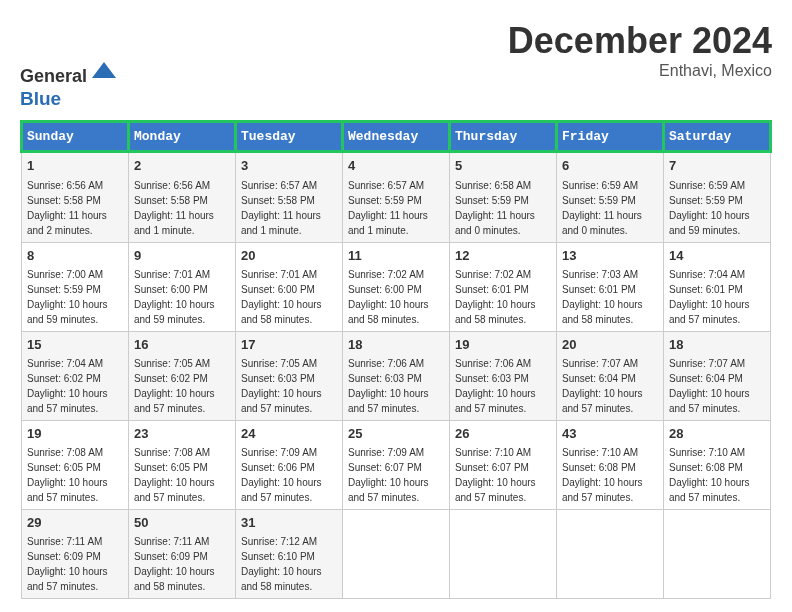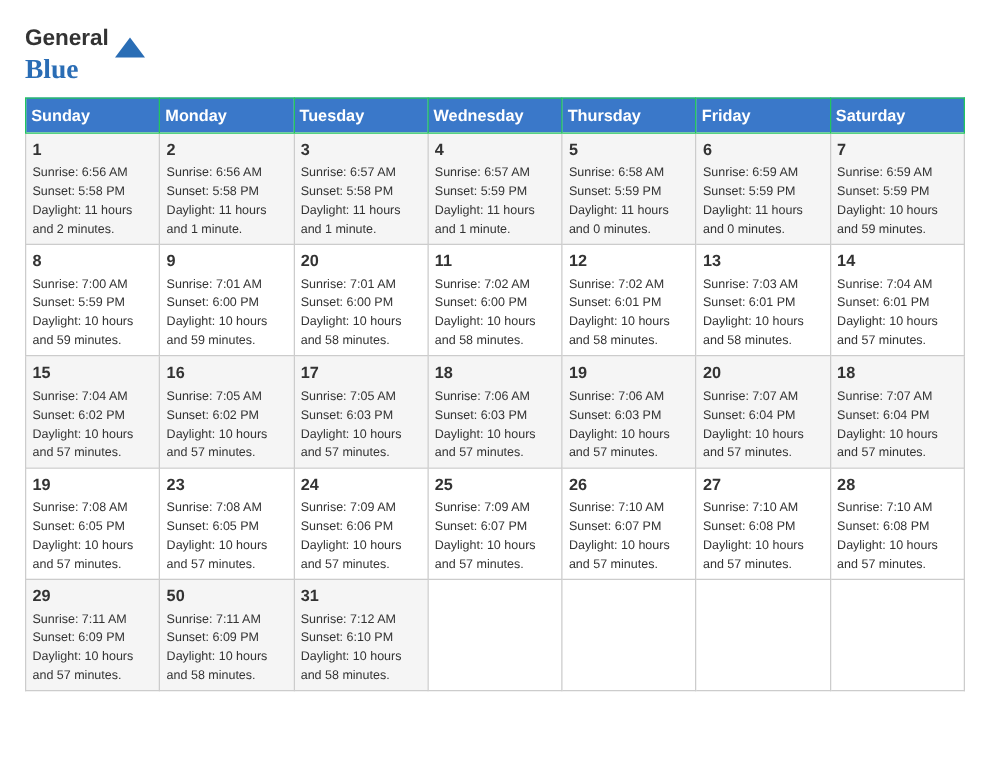--- a/index.html
+++ b/index.html
@@ -11,21 +11,21 @@
       padding: 20px;
     }
     .header {
       display: flex;
       justify-content: space-between;
       align-items: flex-start;
       margin-bottom: 10px;
     }
     .logo {
       display: flex;
-      align-items: center;
+      margin-top: 46px;
     }
     .logo-text {
       display: flex;
       flex-direction: column;
       line-height: 1.1;
     }
     .title-block {
       text-align: right;
     }
     .month-title {
@@ -42,21 +42,22 @@
       border-collapse: collapse;
       font-size: 11px;
     }
     .calendar thead tr th {
       background: #3a78c9;
       color: #fff;
       padding: 6px 4px;
       text-align: left;
       font-size: 13px;
       font-weight: bold;
-      border: 1px solid #22c55e;
+      border: 3px solid #22c55e;
+      font-family: Liberation Mono, monospace;
     }
     .calendar tbody tr td {
       border: 1px solid #ccc;
       vertical-align: top;
       padding: 4px 5px;
       width: calc(100% / 7);
       min-height: 80px;
       background: #fff;
       color: #333;
       line-height: 1.4;
@@ -82,25 +83,29 @@
       background: #fff !important;
     }
   </style>
 </head>
 <body>
 
 <div class="header">
   <div class="logo">
     <div class="logo-text">
       <span style="font-size:18px;font-weight:bold;color:#333;line-height:1.2;">General</span>
-      <span style="font-size:22px;font-weight:bold;color:#2a6db5;line-height:1.2;font-family:Liberation Serif, serif;">Blue</span>
+      <span style="font-size:19px;font-weight:bold;color:#2a6db5;line-height:1.2;">Blue</span>
     </div>
     <svg width="28" height="28" viewBox="0 0 28 28" style="margin-left:3px;margin-top:-8px;">
       <polygon points="14,4 26,20 2,20" fill="#2a6db5"></polygon>
     </svg>
+  </div>
+  <div class="title-block">
+    <div class="month-title">December 2024</div>
+    <div class="location">Enthavi, Mexico</div>
   </div>
 </div>
 
 <table class="calendar">
   <thead>
     <tr>
     <th>Sunday</th>
         <th>Monday</th>
         <th>Tuesday</th>
         <th>Wednesday</th>
@@ -215,21 +220,21 @@
         </td>
         <td>
           <span class="day-number">25</span>
           <div class="day-info">Sunrise: 7:09 AM<br>Sunset: 6:07 PM<br>Daylight: 10 hours and 57 minutes.</div>
         </td>
         <td>
           <span class="day-number">26</span>
           <div class="day-info">Sunrise: 7:10 AM<br>Sunset: 6:07 PM<br>Daylight: 10 hours and 57 minutes.</div>
         </td>
         <td>
-          <span class="day-number">27</span>
+          <span class="day-number">43</span>
           <div class="day-info">Sunrise: 7:10 AM<br>Sunset: 6:08 PM<br>Daylight: 10 hours and 57 minutes.</div>
         </td>
         <td>
           <span class="day-number">28</span>
           <div class="day-info">Sunrise: 7:10 AM<br>Sunset: 6:08 PM<br>Daylight: 10 hours and 57 minutes.</div>
         </td>
       </tr>
       <tr>
         <td>
           <span class="day-number">29</span>

